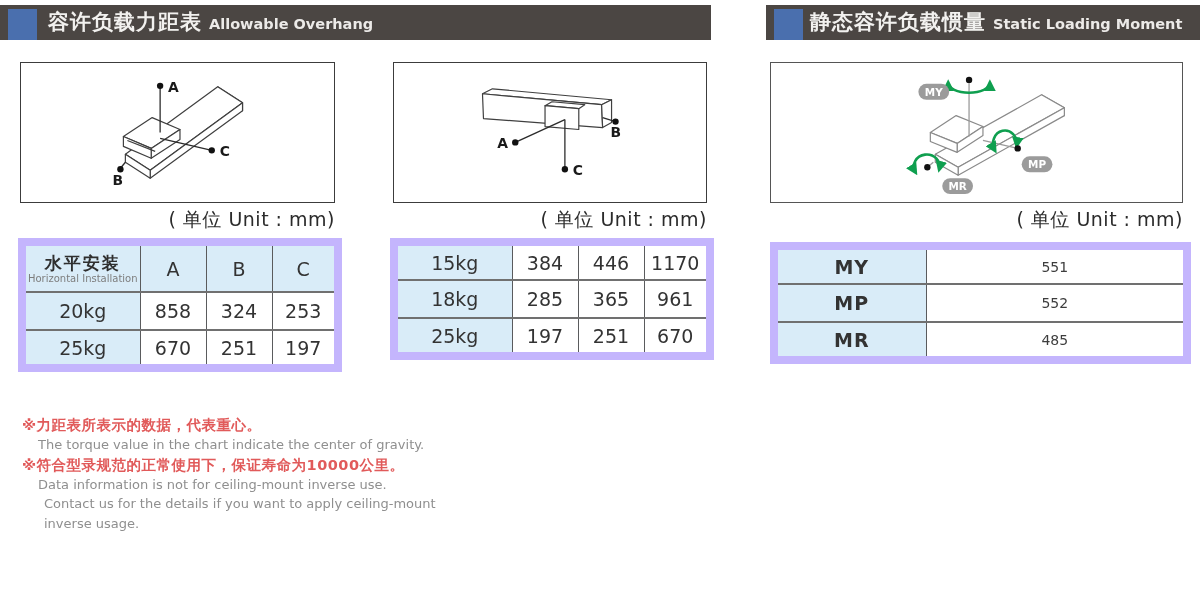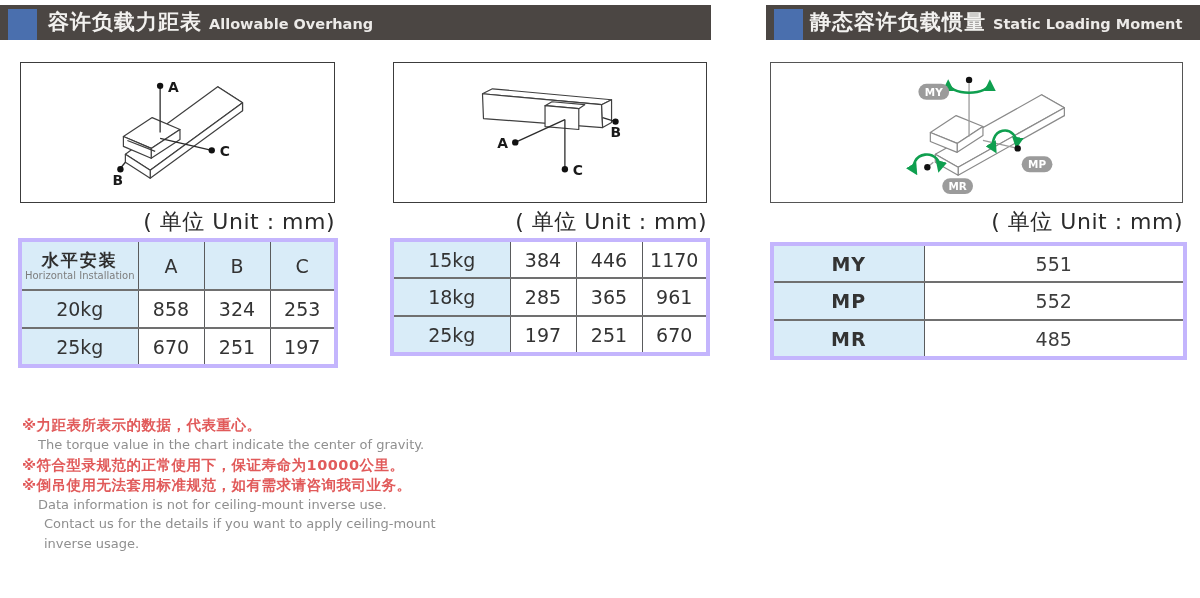--- a/index.html
+++ b/index.html
@@ -17,48 +17,48 @@
   .bar-right { left:766px; top:5px; width:434px; }
   .bar-right .titles { padding-left:44px; }
 
   
   .diagbox { position:absolute; background:#fff; border:1.5px solid #3c3c3c; }
   .box1 { left:20px;  top:62px; width:315px; height:141px; }
   .box2 { left:393px; top:62px; width:314px; height:141px; }
   .box3 { left:770px; top:62px; width:413px; height:141px; border-color:#555; }
   .diagbox svg { display:block; width:100%; height:100%; }
 
-  .unitlabel { position:absolute; font-size:22px; color:#2b2b2b; text-align:right; letter-spacing:0.5px; }
+  .unitlabel { position:absolute; font-size:19px; color:#2b2b2b; text-align:right; letter-spacing:0.5px; }
   .unit1 { left:18px;  top:207px; width:317px; }
   .unit2 { left:391px; top:207px; width:316px; }
   .unit3 { left:768px; top:207px; width:415px; }
 
   
   table.spec { border-collapse:collapse; table-layout:fixed; background:#fff; }
   table.spec td, table.spec th { border:1px solid #5a5b5d; text-align:center; vertical-align:middle; color:#333; }
-  table.spec { border:4px solid #c4b5fd; }
+  table.spec { border:8px solid #c4b5fd; }
   table.spec tr.data td { border-top:2px solid #707070; }
 
   .t-left1 { position:absolute; left:18px;  top:238px; }
   .t-left2 { position:absolute; left:390px; top:238px; }
   .t-right { position:absolute; left:770px; top:242px; }
 
   .t-left1 col.c0, .t-left2 col.c0 { width:118px; }
   .t-left1 col.cn, .t-left2 col.cn { width:66px; }
   .hdr-cell { background:#d9ecf8; height:50px; }
   .hdr-cell .hz { font-size:17px; font-weight:600; color:#2f2f2f; letter-spacing:2px; line-height:20px; }
   .hdr-cell .he { font-size:10px; font-weight:normal; color:#7d7d7d; line-height:12px; }
   .abc-cell { background:#d9ecf8; font-size:19px; font-weight:500; }
   td.load { background:#d9ecf8; font-size:19px; font-weight:500; height:38px; }
   td.val  { background:#fff; font-size:19px; color:#3d3d3d; height:38px; }
 
   .t-right col.c0 { width:152px; }
   .t-right col.c1 { width:261px; }
   .t-right td.mlabel { background:#d9ecf8; font-size:19px; font-weight:600; height:38px; letter-spacing:1px; }
-  .t-right td.mval   { background:#fff; font-size:19px; color:#3d3d3d; height:38px; }
+  .t-right td.mval   { background:#fff; font-size:14px; color:#3d3d3d; height:38px; }
 
   
   .notes { position:absolute; left:22px; top:415px; width:480px; }
   .note-zh { font-size:14.5px; font-weight:bold; color:#e15a5a; line-height:20px; letter-spacing:0.5px; }
   .note-en { font-size:13px; color:#8f8f8f; line-height:19.5px; padding-left:16px; }
   .note-en.ind2 { padding-left:22px; }
 
   
   .dlabel { font-size:14px; font-weight:bold; fill:#1a1a1a; }
   .badge-txt { font-size:10.5px; font-weight:bold; fill:#fff; }
@@ -262,19 +262,18 @@
       <td class="mlabel">MR</td>
       <td class="mval">485</td>
     </tr>
   </tbody>
     </table>
 
   <div class="notes">
     <div class="note-zh">※力距表所表示的数据，代表重心。</div>
     <div class="note-en">The torque value in the chart indicate the center of gravity.</div>
     <div class="note-zh">※符合型录规范的正常使用下，保证寿命为10000公里。</div>
-    <div class="note-zh">※倒吊使用无法套用标准规范，如有需求请咨询我司业务。</div>
     <div class="note-en">Data information is not for ceiling-mount inverse use.</div>
     <div class="note-en ind2">Contact us for the details if you want to apply ceiling-mount</div>
     <div class="note-en ind2">inverse usage.</div>
   </div>
 
 </div>
 
 </body></html>

